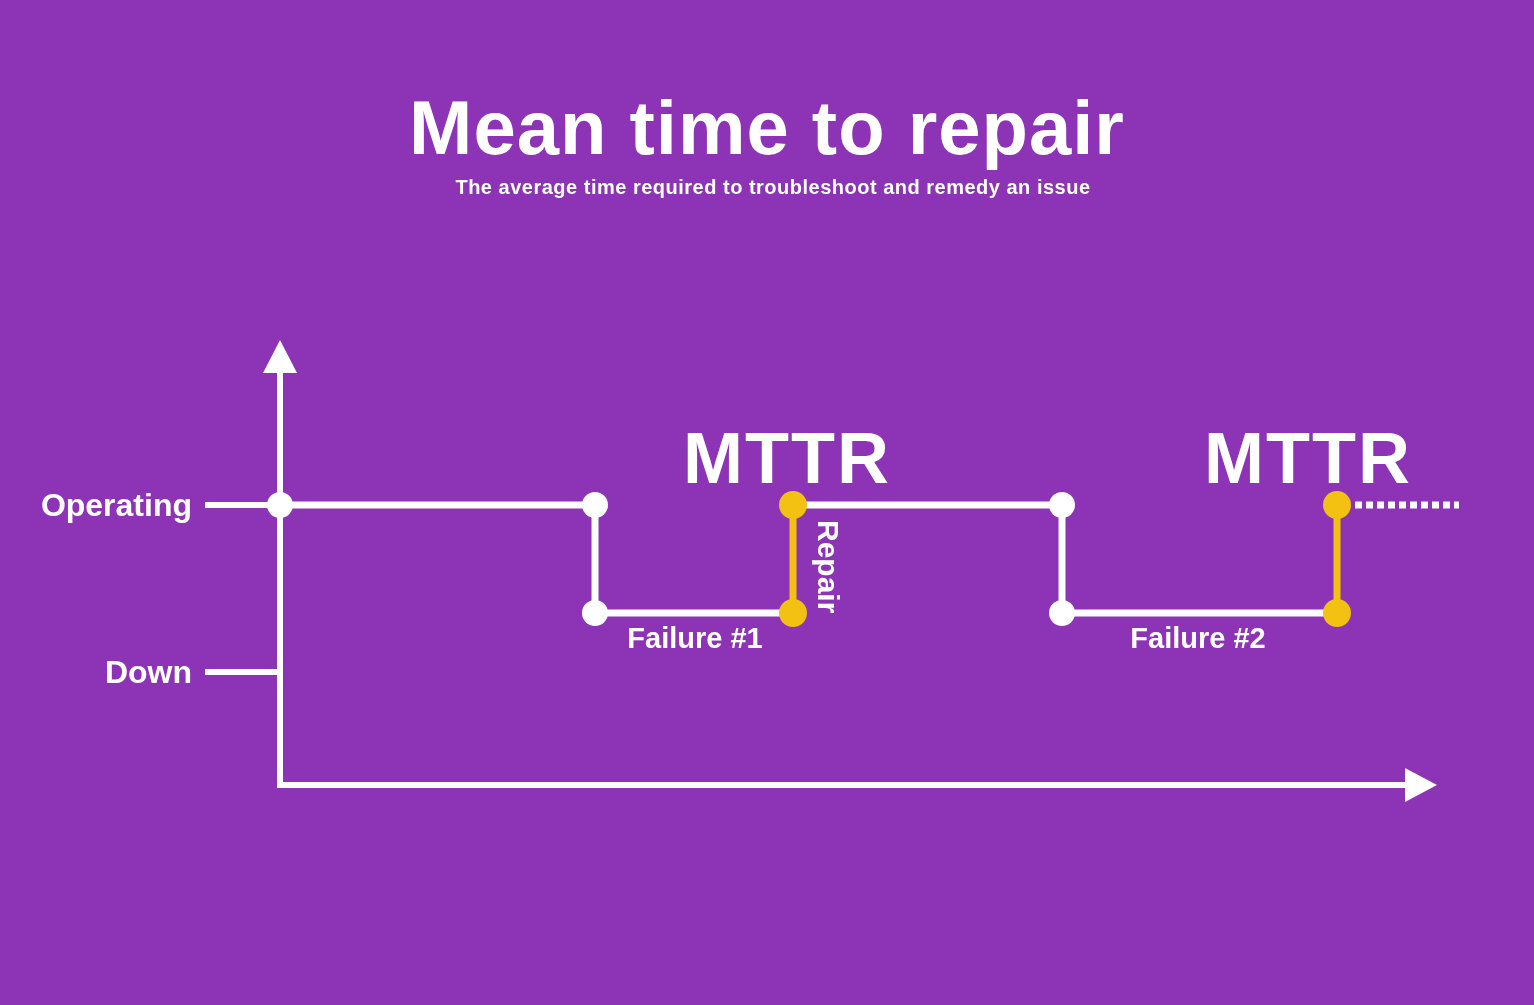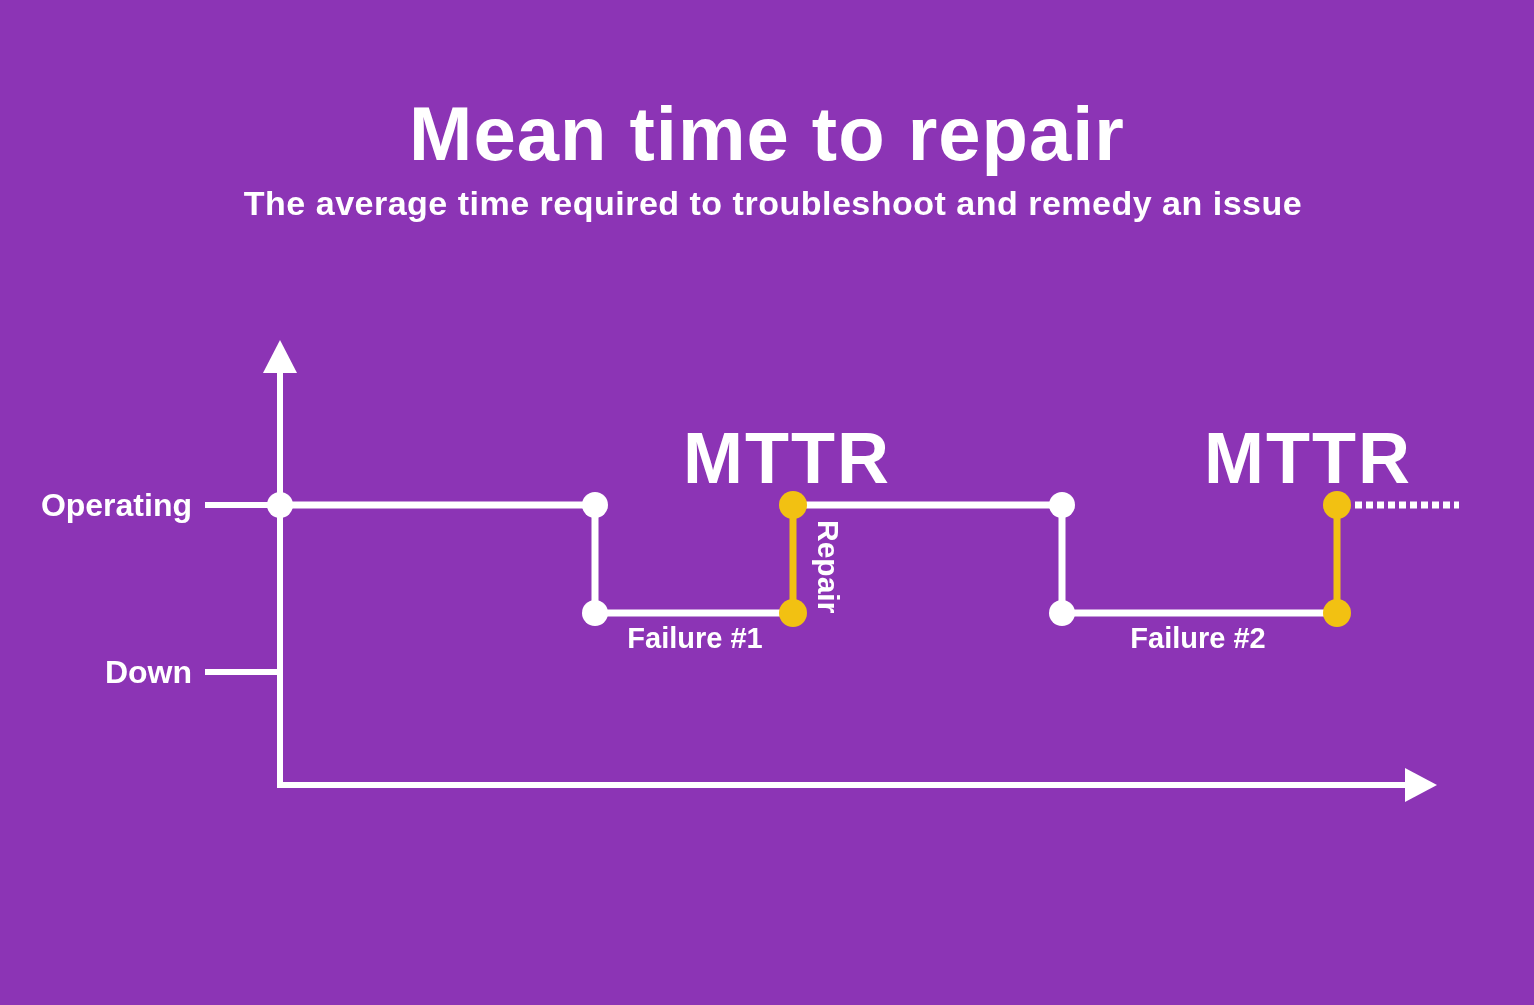--- a/index.html
+++ b/index.html
@@ -19,29 +19,29 @@
   }
   .header {
     position: absolute;
     top: 84px;
     left: 0;
     right: 0;
     text-align: center;
     color: var(--line);
   }
   .title {
-    margin: 12px;
+    margin: 6px;
     font-size: 76px;
     font-weight: bold;
     letter-spacing: 1px;
     line-height: 1.0;
   }
   .subtitle {
     margin: 10px 0 0 12px;
-    font-size: 34px;
+    font-size: 20px;
     font-weight: bold;
     letter-spacing: 0.5px;
   }
   svg.diagram { position: absolute; left: 0; top: 0; }
 
   .axis   { stroke: var(--line); stroke-width: 6; fill: none; }
   .arrow  { fill: var(--line); stroke: none; }
   .tick   { stroke: var(--line); stroke-width: 6; }
   .step   { stroke: var(--line); stroke-width: 7; fill: none; }
   .repair-line { stroke: var(--accent); stroke-width: 7; }

